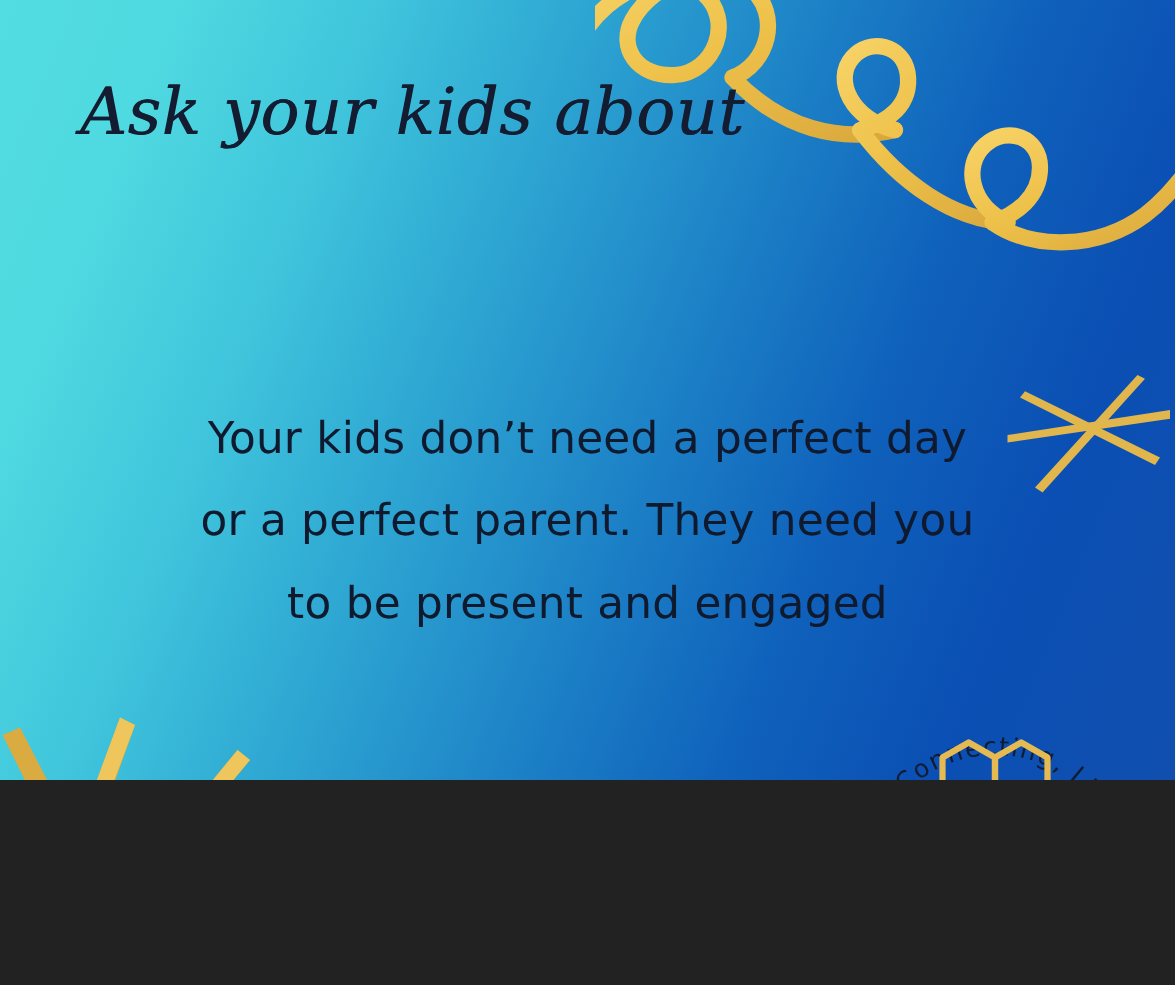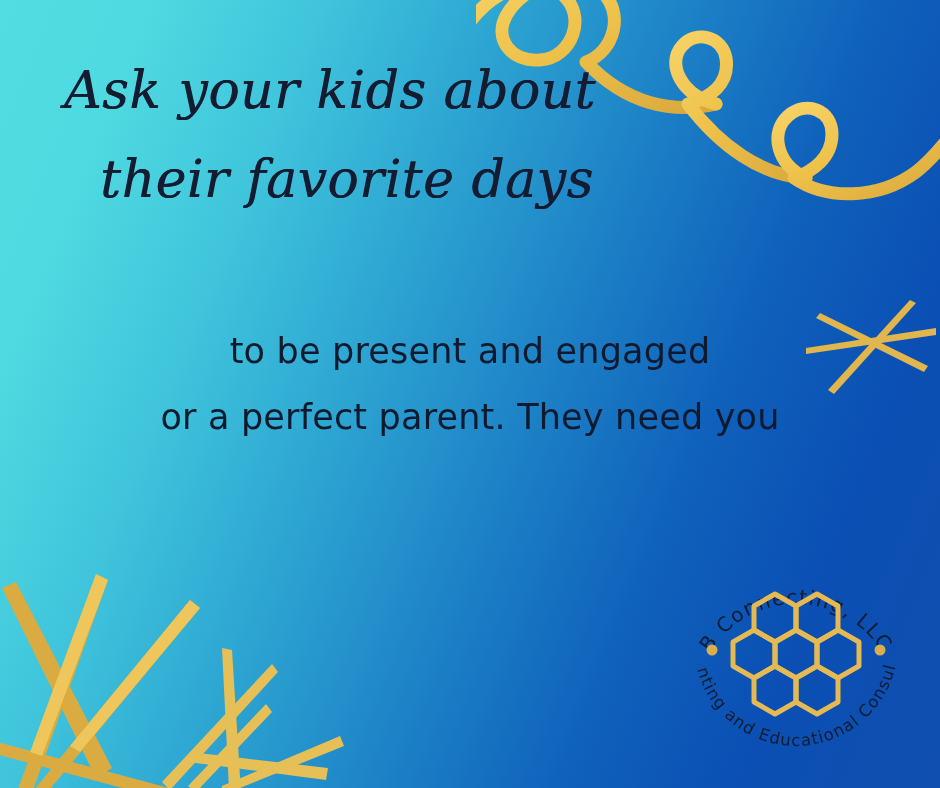--- a/index.html
+++ b/index.html
@@ -3,21 +3,21 @@
 <meta charset="utf-8">
 <style>
   html, body {
     margin: 0;
     padding: 0;
     background: #222;
   }
   #poster {
     position: relative;
     width: 940px;
-    height: 788px;
+    height: 624px;
     overflow: hidden;
     font-family: "DejaVu Sans", sans-serif;
     background:
       linear-gradient(112deg,
         #52dde2 0%,
         #4fd9e0 12%,
         #3fc4dc 26%,
         #2da5d2 40%,
         #1c80c6 56%,
         #0f61bb 70%,
@@ -127,21 +127,20 @@
                  C 330,114 356,124 356,148
                  C 356,172 336,186 318,192
                  C 350,214 402,214 440,186
                  C 456,174 466,160 478,146"></path>
       </g>
     </svg>
   </div>
 
   <div class="headline">
     <span class="l1">Ask your kids about</span>
-    <span class="l2">their favorite days</span>
   </div>
 
   <div class="sparkle sparkle-right">
     <svg viewBox="0 0 142 122" xmlns="http://www.w3.org/2000/svg">
       <g fill="#e0b64d">
         <polygon points="16,36 20,31 128,84 124,90"></polygon>
         <polygon points="6,72 6,66 136,46 136,53"></polygon>
         <polygon points="110,18 116,21 34,112 28,108"></polygon>
       </g>
     </svg>
@@ -168,22 +167,23 @@
         <polygon points="62,8 72,10 82,168 70,170"></polygon>
         <polygon points="112,24 118,32 10,150 2,142"></polygon>
         <polygon points="106,64 112,72 36,152 28,146"></polygon>
         <polygon points="28,122 30,112 168,128 166,140"></polygon>
         <polygon points="60,156 62,146 180,96 184,106"></polygon>
       </g>
     </svg>
   </div>
 
   <div class="body-copy">
+    <span class="line">Your kids don’t need a perfect day</span>
+    <span class="line">or a perfect parent. They need you</span>
     <span class="line">to be present and engaged</span>
-    <span class="line">or a perfect parent. They need you</span>
   </div>
 
   <div class="logo">
     <svg viewBox="0 0 248 232" xmlns="http://www.w3.org/2000/svg">
       <defs>
         <path id="arcTop" d="M 26,132 A 100,100 0 0 1 222,132" fill="none"></path>
         <path id="arcBottom" d="M 24,112 A 102,102 0 0 0 224,112" fill="none"></path>
       </defs>
 
       <text class="logo-arc-text">

